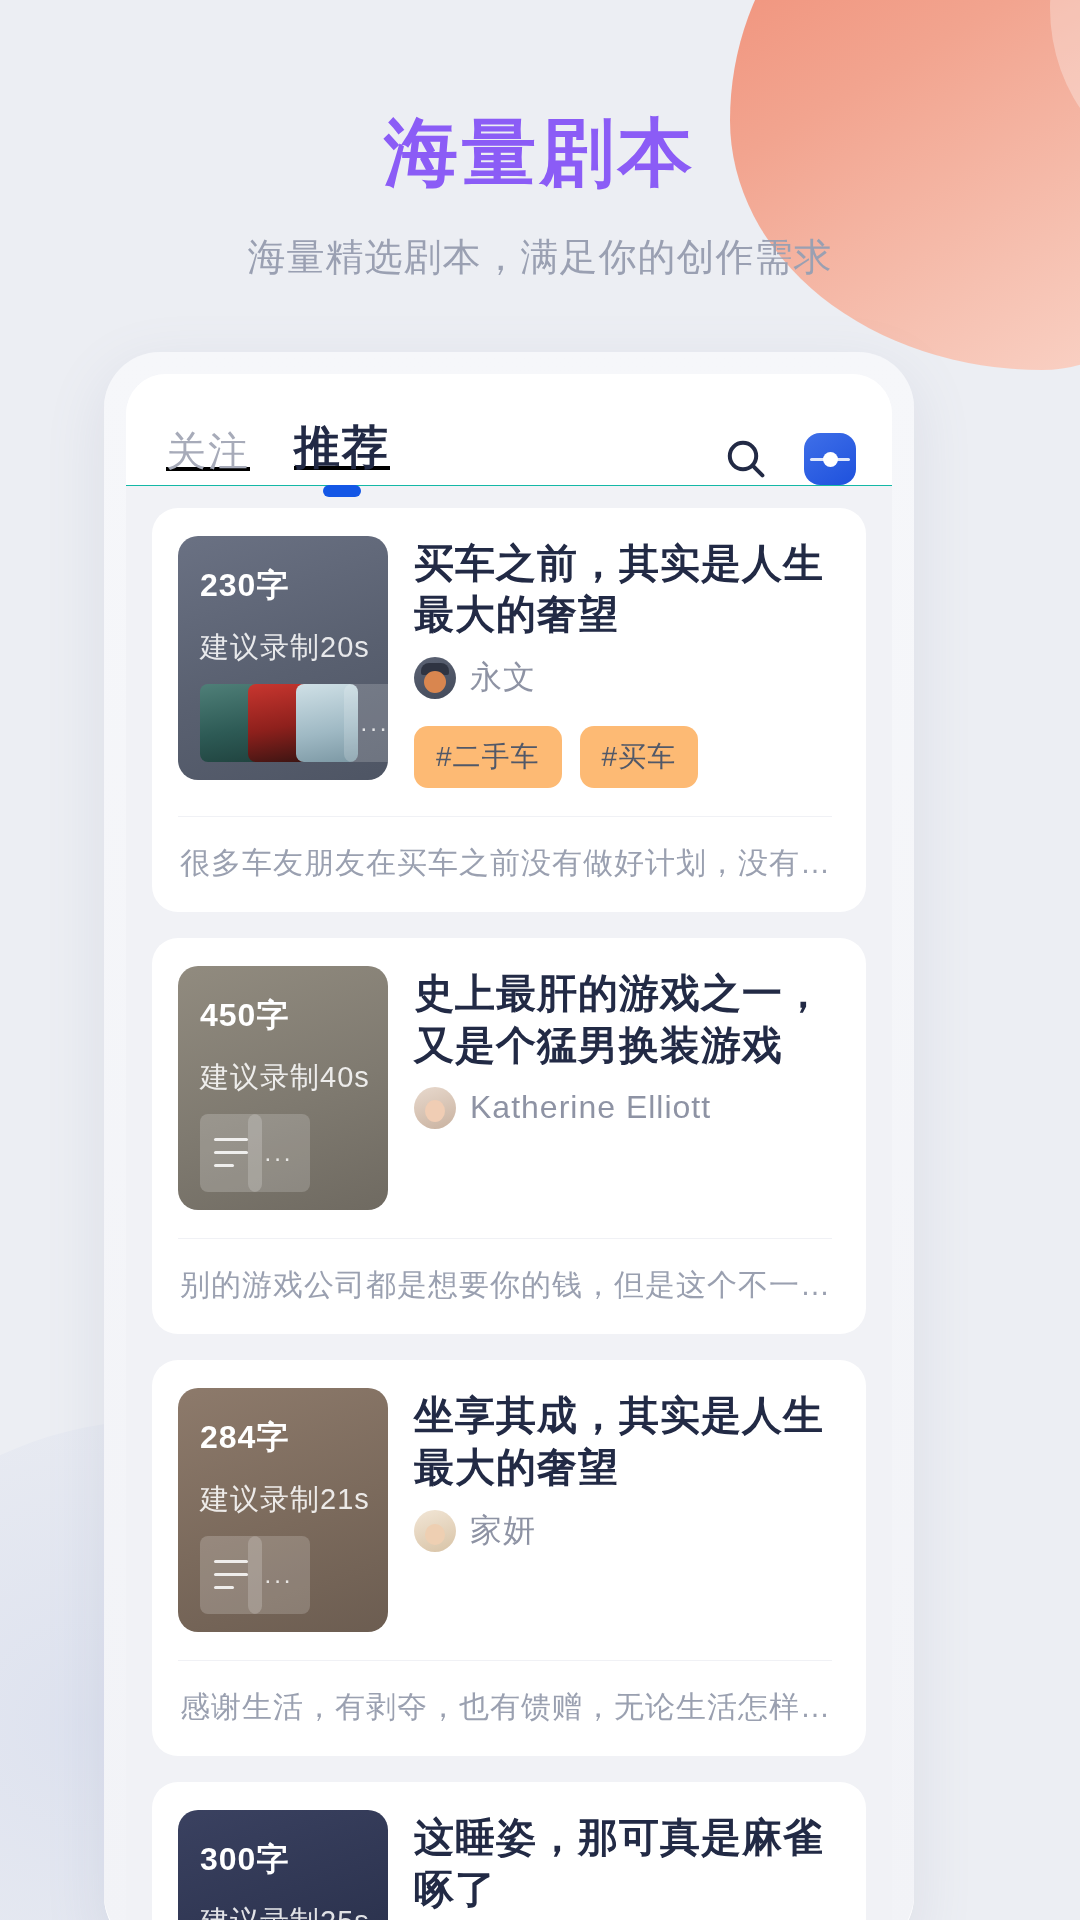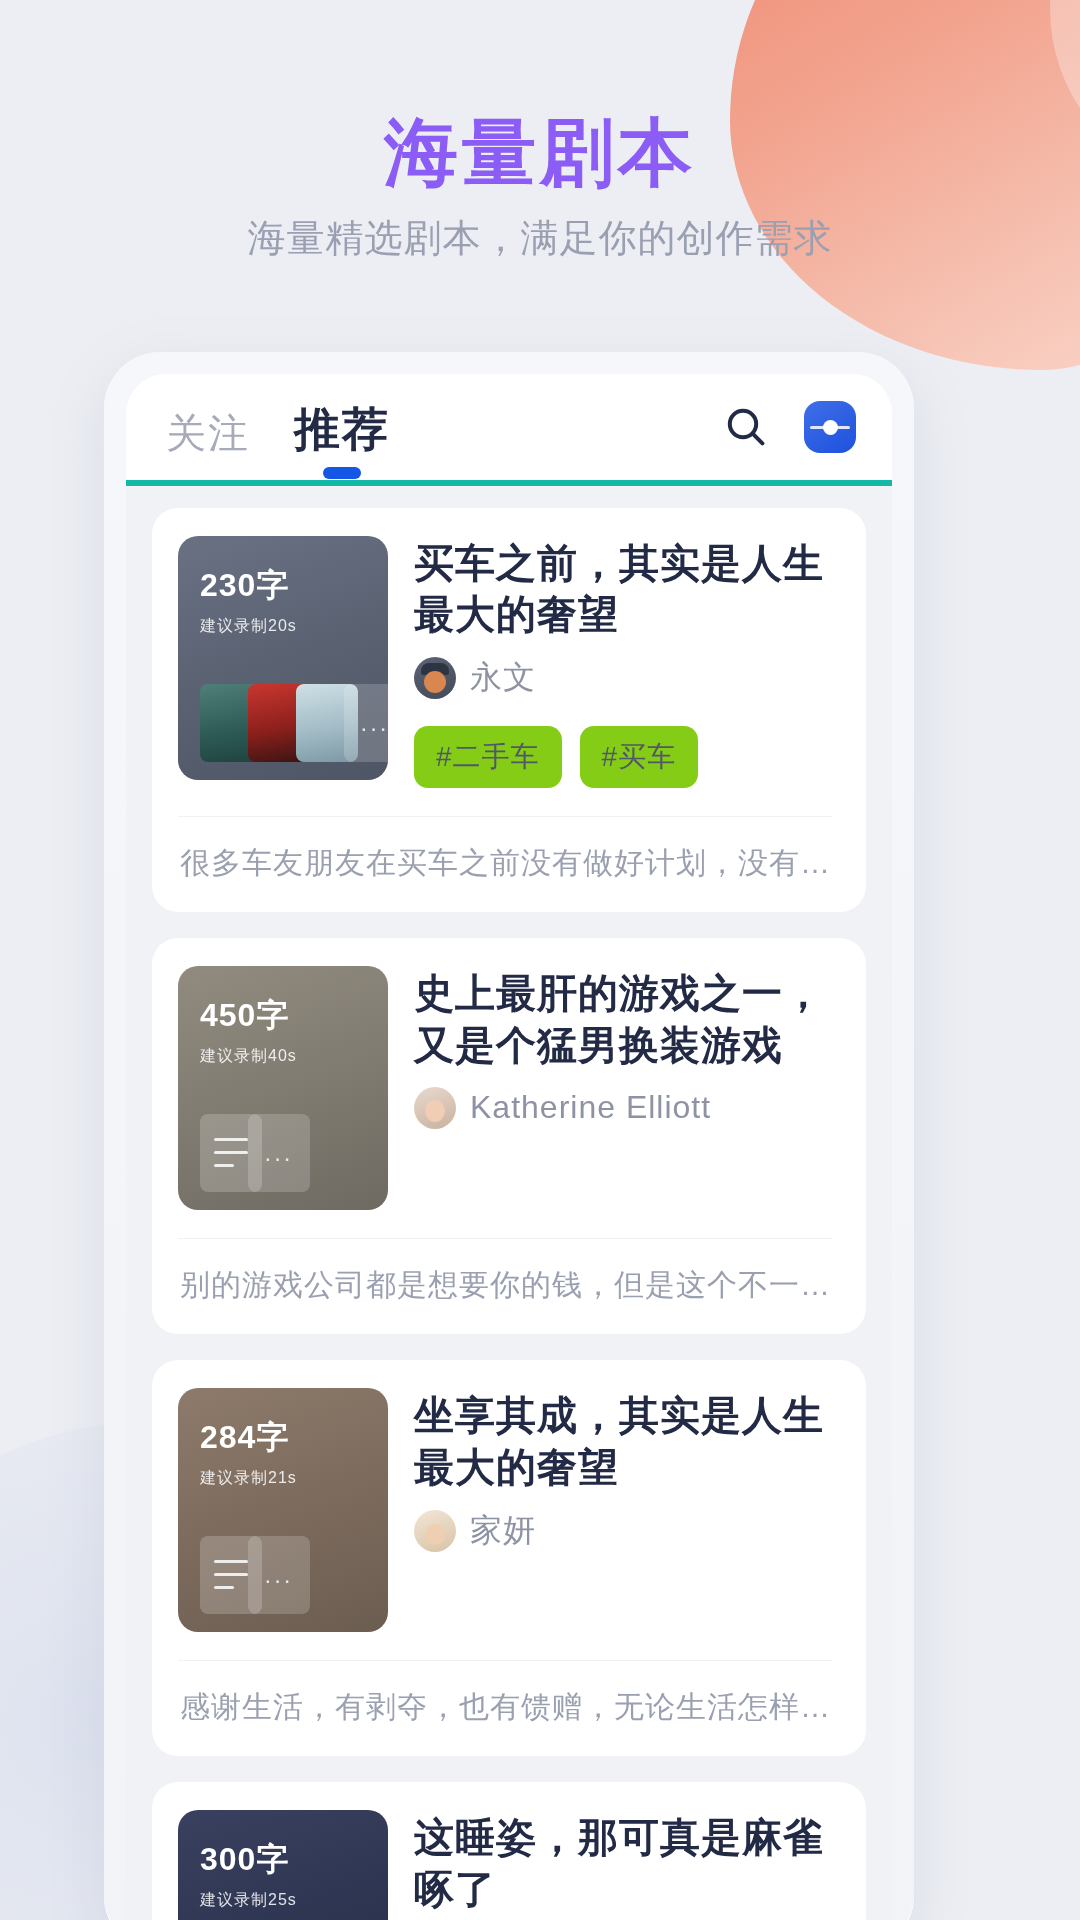--- a/index.html
+++ b/index.html
@@ -39,21 +39,21 @@
   
   .hero { position:relative; text-align:center; padding-top:112px; }
   .hero-title {
     font-size:74px;
     font-weight:bold;
     color:#8b5cf6;
     letter-spacing:4px;
     line-height:1.1;
   }
   .hero-sub {
-    margin-top:20px;
+    margin-top:39px;
     font-size:38px;
     color:#9aa0b2;
     letter-spacing:1px;
   }
 
   
   .phone-outer {
     position:absolute;
     left:104px;
     top:352px;
@@ -71,24 +71,25 @@
     background:#fdfdfe;
     overflow:hidden;
     position:relative;
   }
 
   
   .app-header {
     height:112px;
     background:#ffffff;
     display:flex;
-    align-items:center;
+    align-items:flex-end;
     padding:0 36px 0 40px;
-    border-bottom:6px solid #14b8a6;
-    position:relative;
+    border-bottom:1px solid #14b8a6;
+    position:relative;
+    text-decoration:underline;
   }
   .tabs { display:flex; align-items:flex-end; gap:44px; flex:1; }
   .tab { position:relative; padding-bottom:6px; cursor:pointer; }
   .tab-label { font-size:40px; color:#a7abb9; letter-spacing:2px; }
   .tab.active .tab-label { font-size:46px; font-weight:bold; color:#222a45;margin-top:12px; }
   .tab-underline {
     position:absolute;
     left:50%;
     transform:translateX(-50%);
     bottom:-12px;
@@ -138,21 +139,21 @@
 
   .thumb {
     width:210px; height:244px;
     border-radius:20px;
     flex:none;
     position:relative;
     overflow:hidden;
     padding:28px 0 0 22px;
   }
   .thumb .wc { font-size:32px; font-weight:bold; color:#ffffff; letter-spacing:1px; }
-  .thumb .dur { font-size:16px; color:rgba(255,255,255,0.86); margin-top:8px; letter-spacing:1px; }
+  .thumb .dur { font-size:29px; color:rgba(255,255,255,0.86); margin-top:20px; letter-spacing:1px; }
 
   .thumb-stack {
     position:absolute;
     left:22px; bottom:18px;
     display:flex;
     align-items:flex-end;
   }
   .stack-img {
     width:62px; height:78px;
     border-radius:8px;
@@ -188,21 +189,21 @@
     width:42px; height:42px;
     border-radius:50%;
     flex:none;
     position:relative;
     overflow:hidden;
   }
   .author-name { font-size:32px; color:#8e93a4; letter-spacing:1px; }
 
   .tags { display:flex; flex-wrap:wrap; gap:18px; margin-top:26px; }
   .tag {
-    background:#84cc16;
+    background:#fdba74;
     border-radius:14px;
     padding:12px 22px;
     font-size:28px;
     color:#515868;
     letter-spacing:1px;
   }
 
   .excerpt-wrap {
     border-top:1px solid #f0f1f5;
     margin-top:28px;

